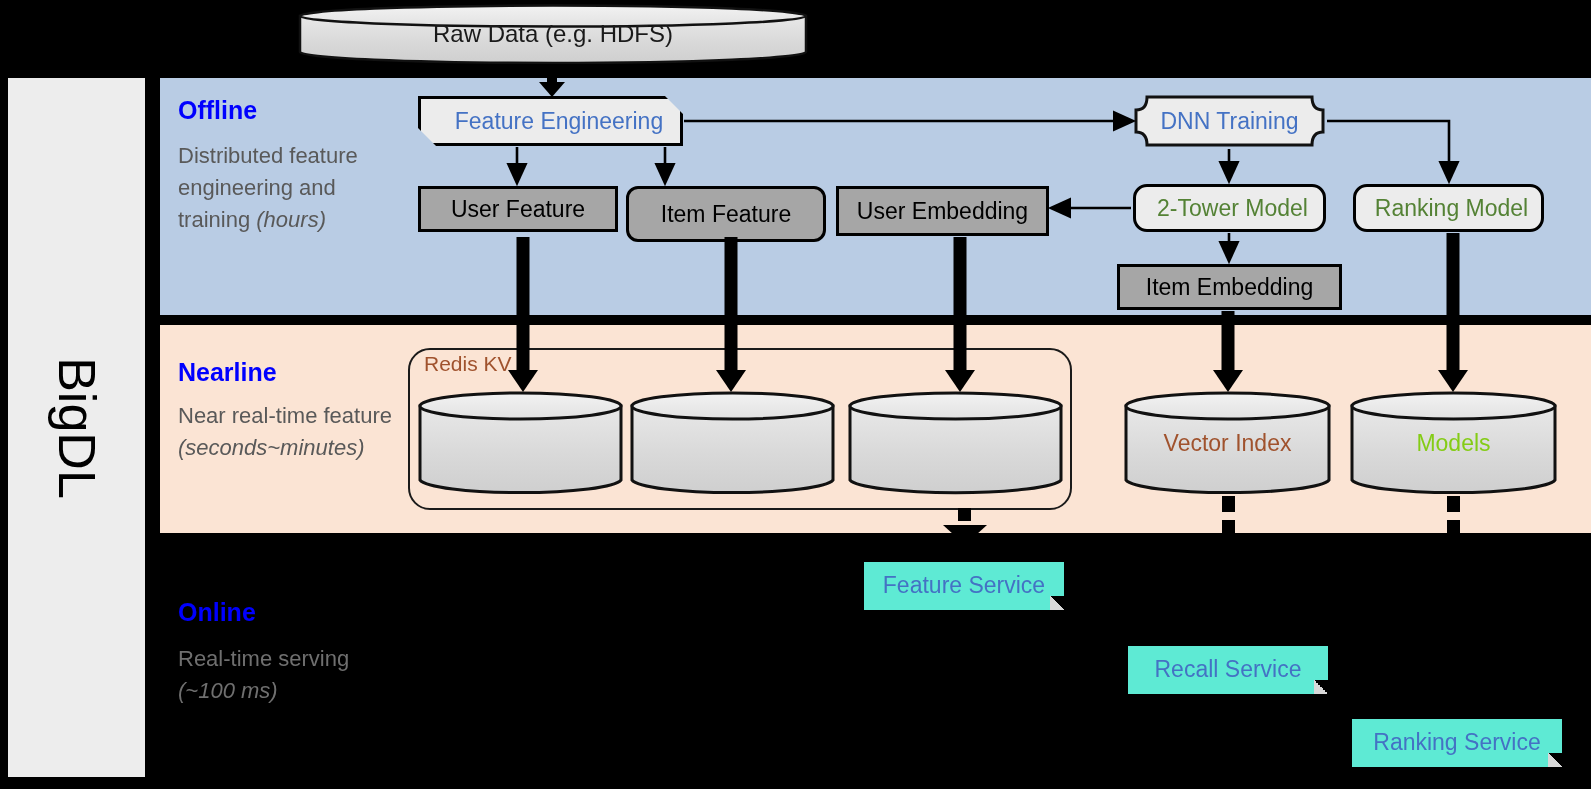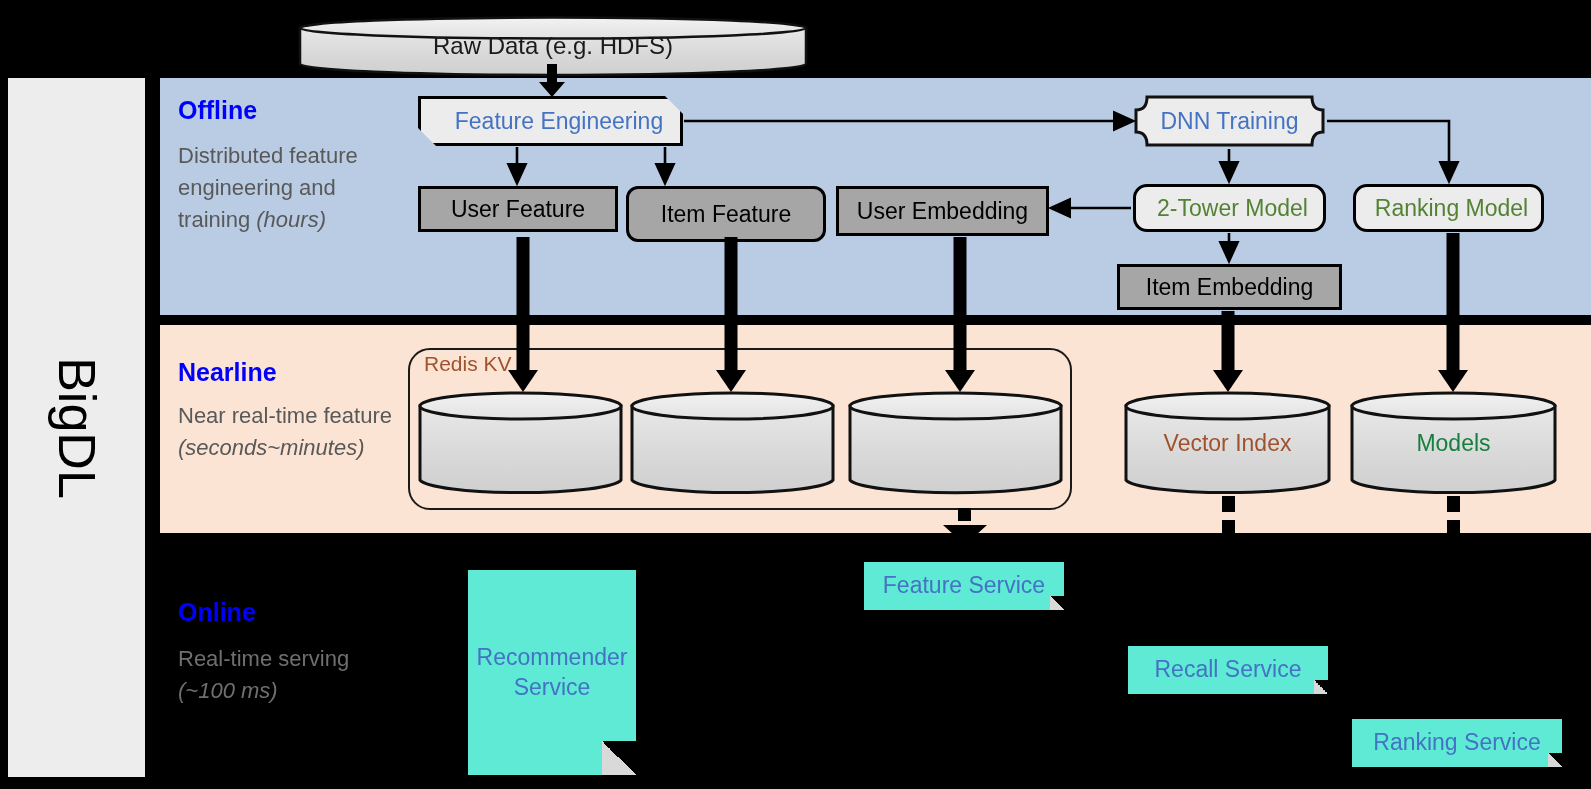--- a/index.html
+++ b/index.html
@@ -86,21 +86,21 @@
 
   <div class="band-title" id="title-offline">Offline</div>
   <div class="band-desc" id="desc-offline"><span>Distributed feature engineering and training </span><i>(hours)</i></div>
 
   <div class="band-title" id="title-nearline">Nearline</div>
   <div class="band-desc" id="desc-nearline"><span>Near real-time feature </span><i>(seconds~minutes)</i></div>
 
   <div class="band-title" id="title-online">Online</div>
   <div class="band-desc" id="desc-online"><span>Real-time serving </span><i>(~100 ms)</i></div>
 
-  <div class="cyl" style="left:298px;top:16px;width:510px;height:60px;">
+  <div class="cyl" style="left:298px;top:4px;width:510px;height:60px;">
     <svg width="510" height="60" viewBox="0 0 510 60">
       <defs>
         <linearGradient id="cylBody" x1="0" y1="0" x2="0" y2="1">
           <stop offset="0%" stop-color="#e8e8e8"></stop>
           <stop offset="55%" stop-color="#d9d9d9"></stop>
           <stop offset="100%" stop-color="#cfcfcf"></stop>
         </linearGradient>
         <linearGradient id="cylTop" x1="0" y1="0" x2="0" y2="1">
           <stop offset="0%" stop-color="#f2f2f2"></stop>
           <stop offset="100%" stop-color="#e2e2e2"></stop>
@@ -163,27 +163,23 @@
       <ellipse cx="103.5" cy="15" rx="101.5" ry="13" fill="url(#cylTop)" stroke="#111" stroke-width="3"></ellipse>
     </svg>
     <div class="lbl" style="color:#a0522d;">Vector Index</div>
   </div>
 
   <div class="cyl" style="left:1350px;top:391px;width:207px;height:104px;">
     <svg width="207" height="104" viewBox="0 0 207 104">
       <path d="M2,15 L2,89 A102,14 0 0 0 205,89 L205,15 Z" fill="url(#cylBody)" stroke="#111" stroke-width="3"></path>
       <ellipse cx="103.5" cy="15" rx="101.5" ry="13" fill="url(#cylTop)" stroke="#111" stroke-width="3"></ellipse>
     </svg>
-    <div class="lbl" style="color:#15803d;">Models</div>
-  </div>
-
-  <div class="card big" style="left:468px;top:570px;width:168px;height:205px;padding:0 14px;">
-    <span>Recommender Service</span>
-    <span class="fold"></span>
-  </div>
+    <div class="lbl" style="color:#84cc16;">Models</div>
+  </div>
+
 
   <div class="card" style="left:864px;top:562px;width:200px;height:48px;">
     <span>Feature Service</span>
     <span class="fold"></span>
   </div>
 
   <div class="card" style="left:1128px;top:646px;width:200px;height:48px;">
     <span>Recall Service</span>
     <span class="fold"></span>
   </div>

